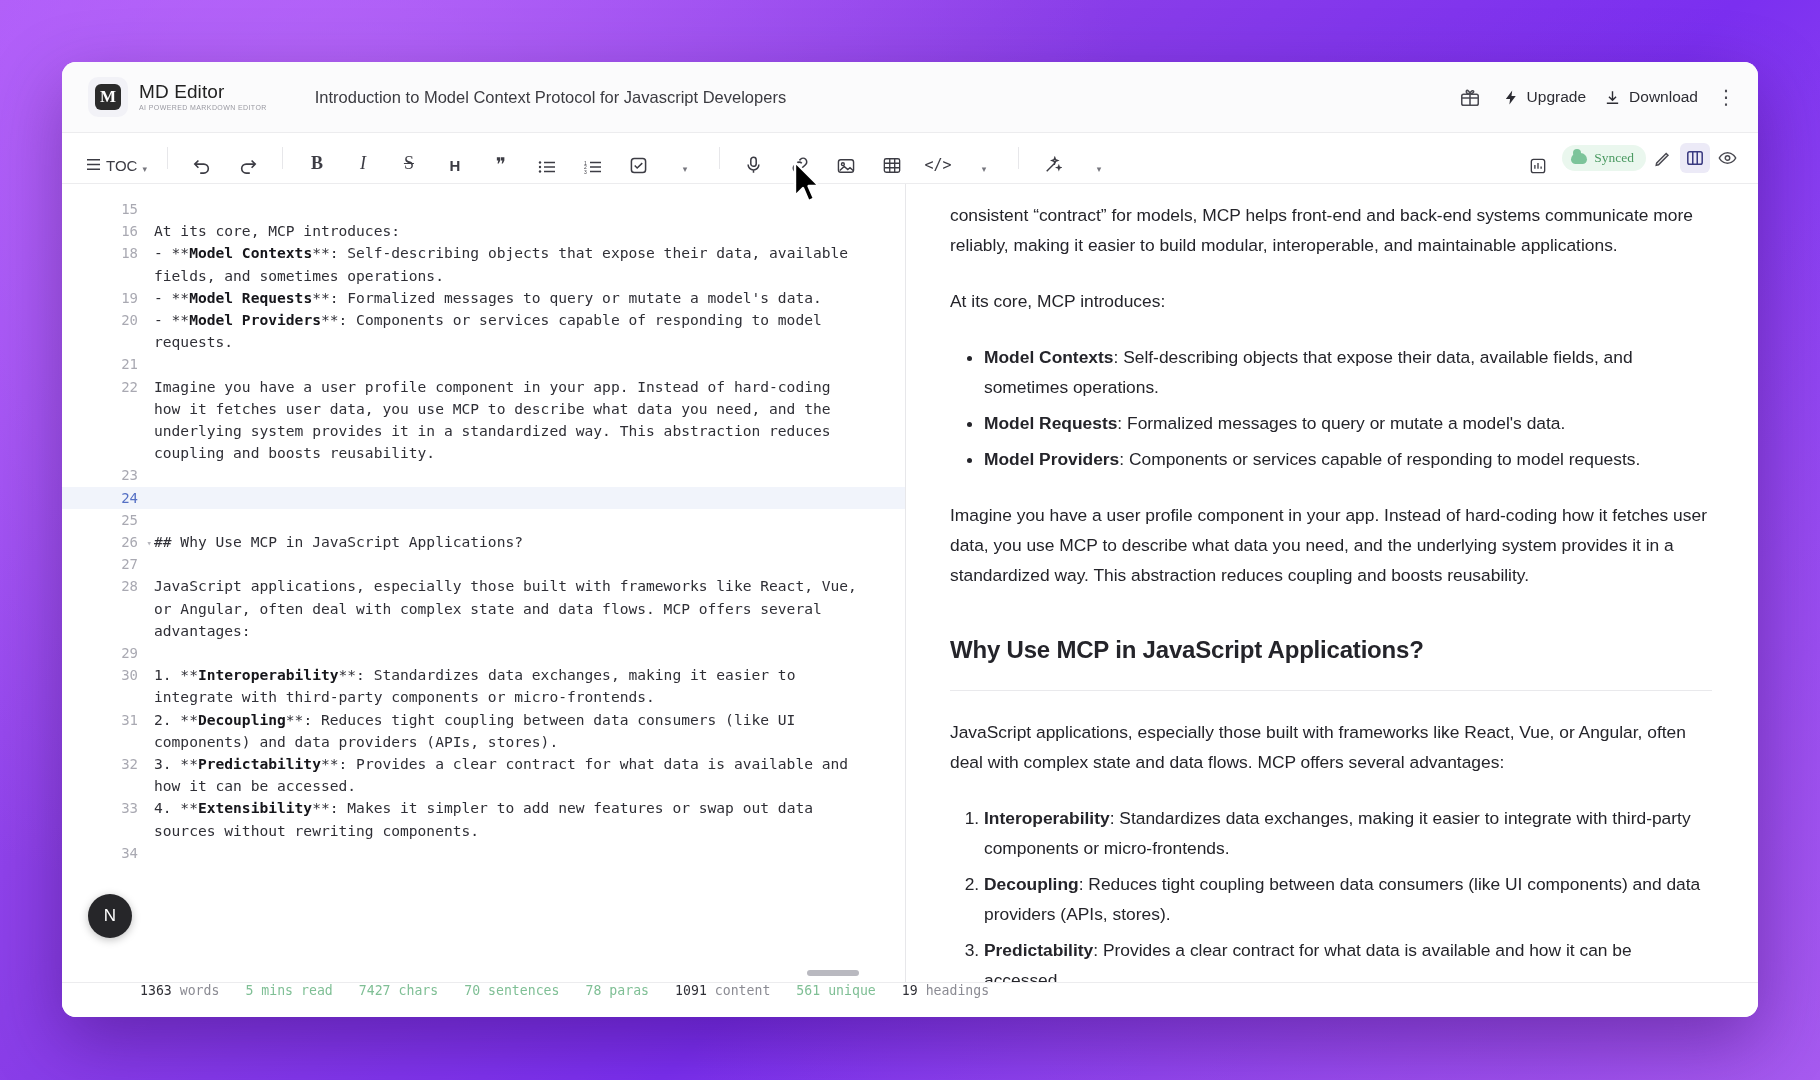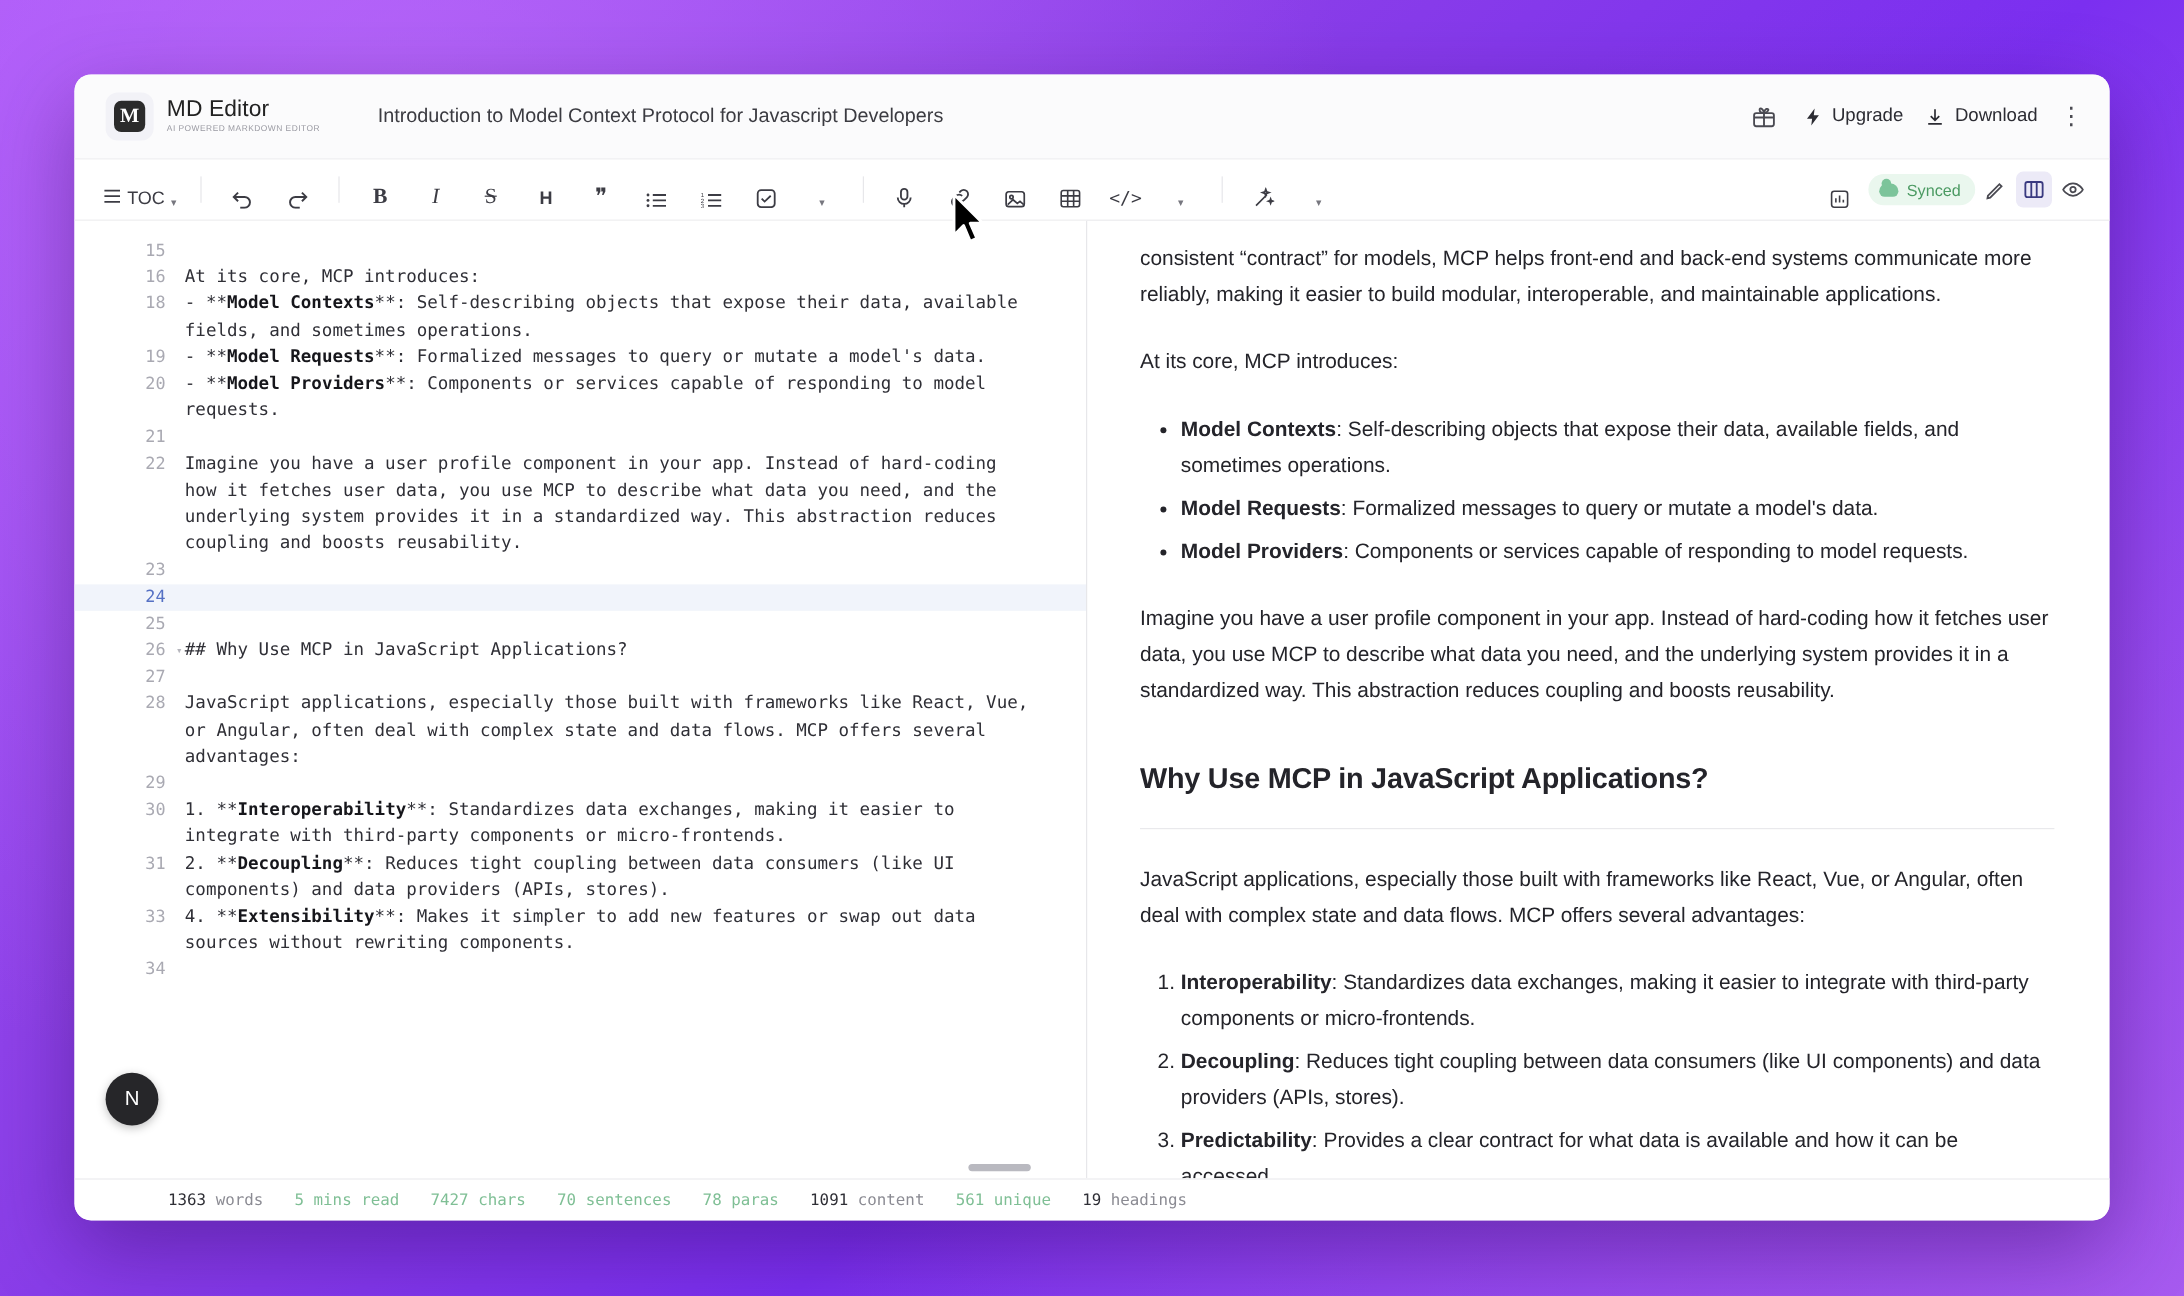--- a/index.html
+++ b/index.html
@@ -284,21 +284,20 @@
     background: #e9e9ec;
     margin: 0 0 0 0;
   }
 
   
   .statusbar {
     height: 34px;
     min-height: 34px;
     border-top: 1px solid #ececee;
     display: flex;
-    align-items: center;
     gap: 26px;
     padding: 0 26px 0 78px;
     font-family: "DejaVu Sans Mono", monospace;
     font-size: 13.2px;
     background: #fff;
     position: relative;
   }
   .st-num { color: #2f2f36; }
   .st-lbl { color: #8b8b93; }
   .st-green .st-num, .st-green .st-lbl { color: #7fbf95; }
@@ -484,21 +483,21 @@
     <div class="tb-spacer"></div>
 
     <div class="tb">
       <svg width="16" height="16" viewBox="0 0 18 18" fill="none" stroke="#3c3c44" stroke-width="1.5">
           <rect x="1.5" y="1.5" width="15" height="15" rx="2.5"></rect>
           <path d="M5.5 12V8M9 12V5.5M12.5 12V9.5"></path>
         </svg>
     </div>
     <div class="synced">
       <span class="cloud"></span>
-      <span style="font-family:Liberation Sans, sans-serif;">Synced</span>
+      <span style="font-family:Liberation Serif, serif;">Synced</span>
     </div>
     <div class="view-btn">
       <svg width="18" height="18" viewBox="0 0 20 20" fill="none" stroke="#4a4a52" stroke-width="1.7">
           <path d="M3 15.5L13.5 5l2 2L5 17.5 2.5 18z"></path>
         </svg>
     </div>
     <div class="view-btn active">
       <svg width="18" height="18" viewBox="0 0 20 20" fill="none" stroke="#3a3a80" stroke-width="1.7">
           <rect x="2" y="3" width="16" height="14" rx="2"></rect>
           <path d="M7.5 3v14M12.5 3v14"></path>
@@ -594,20 +593,24 @@
         <div class="code-row">
           <div class="gutter">30</div>
           <div class="code-text">1. **<b>Interoperability</b>**: Standardizes data exchanges, making it easier to integrate with third-party components or micro-frontends.</div>
         </div>
 
         <div class="code-row">
           <div class="gutter">31</div>
           <div class="code-text">2. **<b>Decoupling</b>**: Reduces tight coupling between data consumers (like UI components) and data providers (APIs, stores).</div>
         </div>
 
+        <div class="code-row">
+          <div class="gutter">32</div>
+          <div class="code-text">3. **<b>Predictability</b>**: Provides a clear contract for what data is available and how it can be accessed.</div>
+        </div>
 
         <div class="code-row">
           <div class="gutter">33</div>
           <div class="code-text">4. **<b>Extensibility</b>**: Makes it simpler to add new features or swap out data sources without rewriting components.</div>
         </div>
 
         <div class="code-row">
           <div class="gutter">34</div>
           <div class="code-text"></div>
         </div>

